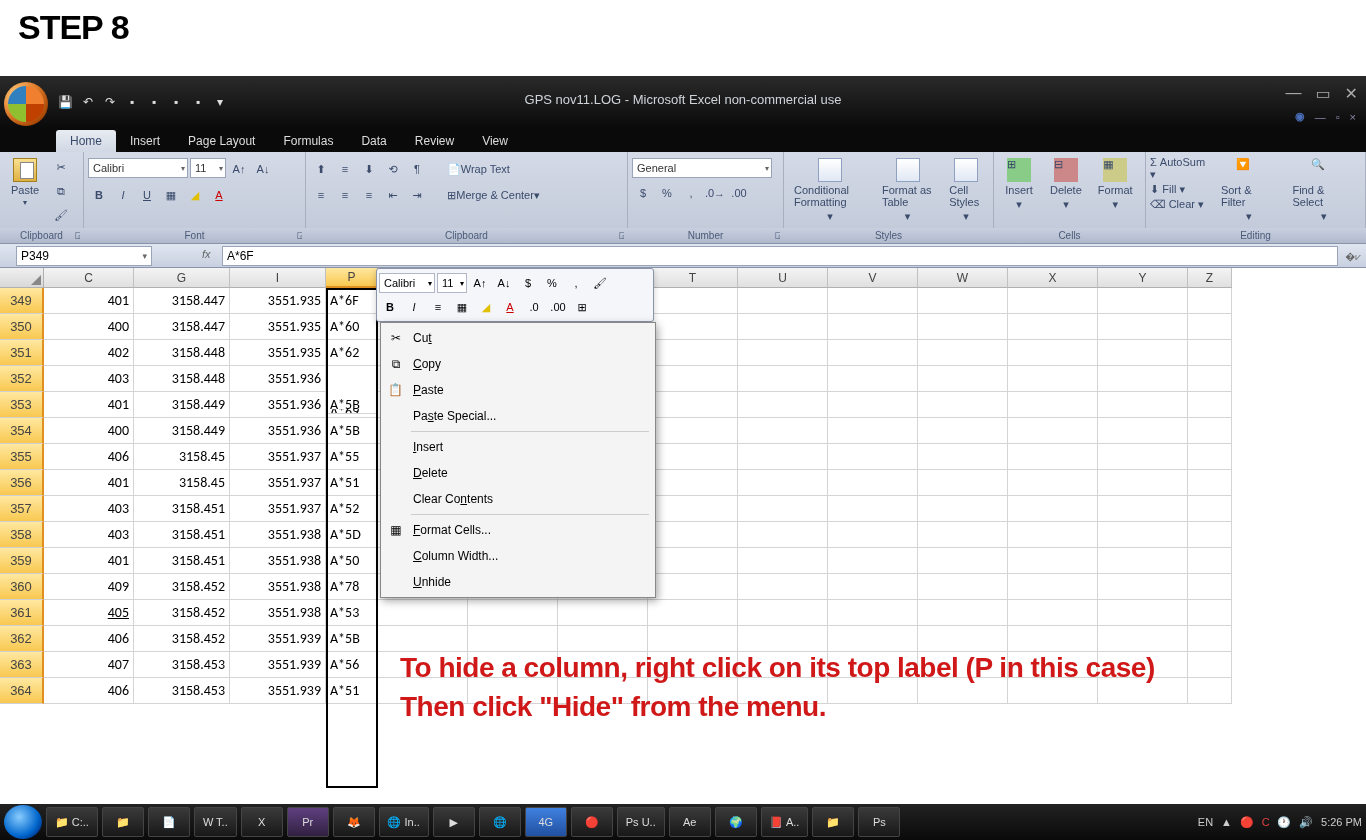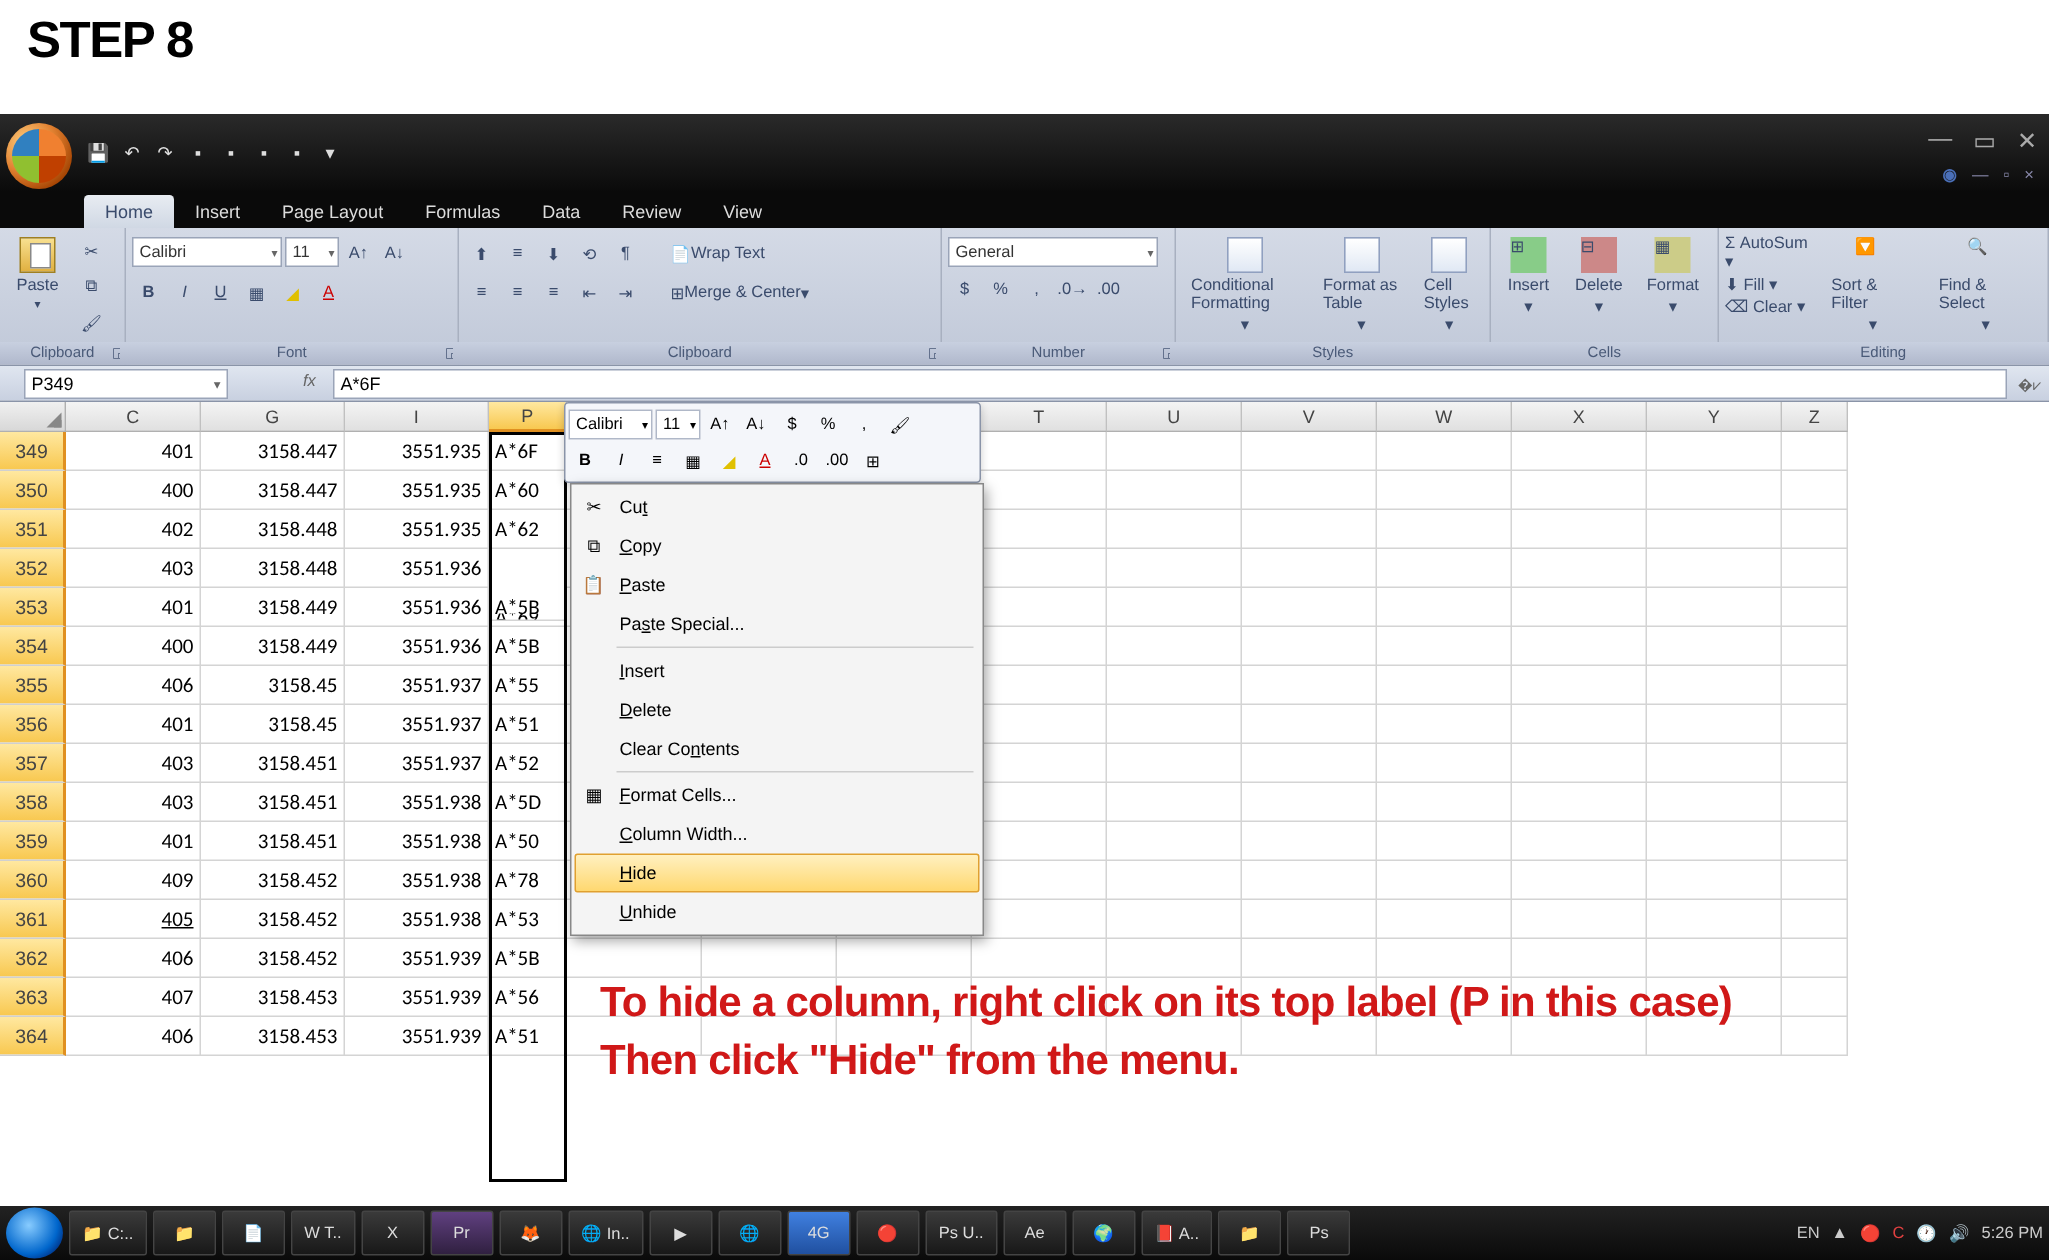--- a/index.html
+++ b/index.html
@@ -112,20 +112,21 @@
     <div class="qat">
       <span class="qat-btn">💾</span>
       <span class="qat-btn">↶</span>
       <span class="qat-btn">↷</span>
       <span class="qat-btn">▪</span>
       <span class="qat-btn">▪</span>
       <span class="qat-btn">▪</span>
       <span class="qat-btn">▪</span>
       <span class="qat-btn">▾</span>
     </div>
+    <div class="title-text">GPS nov11.LOG - Microsoft Excel non-commercial use</div>
     <div class="winctrl">
       <span>—</span>
       <span>▭</span>
       <span>✕</span>
     </div>
   </div>
 
   <div class="ribbon-tabs">
     <div class="tab active">Home</div>
     <div class="tab">Insert</div>
@@ -624,23 +625,20 @@
         <div class="cm-item">
           <span>Clear Co<u>n</u>tents</span>
         </div>
         <div class="cm-sep"></div>
         <div class="cm-item">
           <span class="cm-ico">▦</span>
           <span><u>F</u>ormat Cells...</span>
         </div>
         <div class="cm-item">
           <span><u>C</u>olumn Width...</span>
-        </div>
-        <div class="cm-item hover">
-          <span><u>H</u>ide</span>
         </div>
         <div class="cm-item">
           <span><u>U</u>nhide</span>
         </div>
       </div>
 
     <div class="annotation" style="top:380px;left:400px">
       <div>To hide a column, right click on its top label (P in this case)</div>
       <div>Then click "Hide" from the menu.</div>
     </div>

